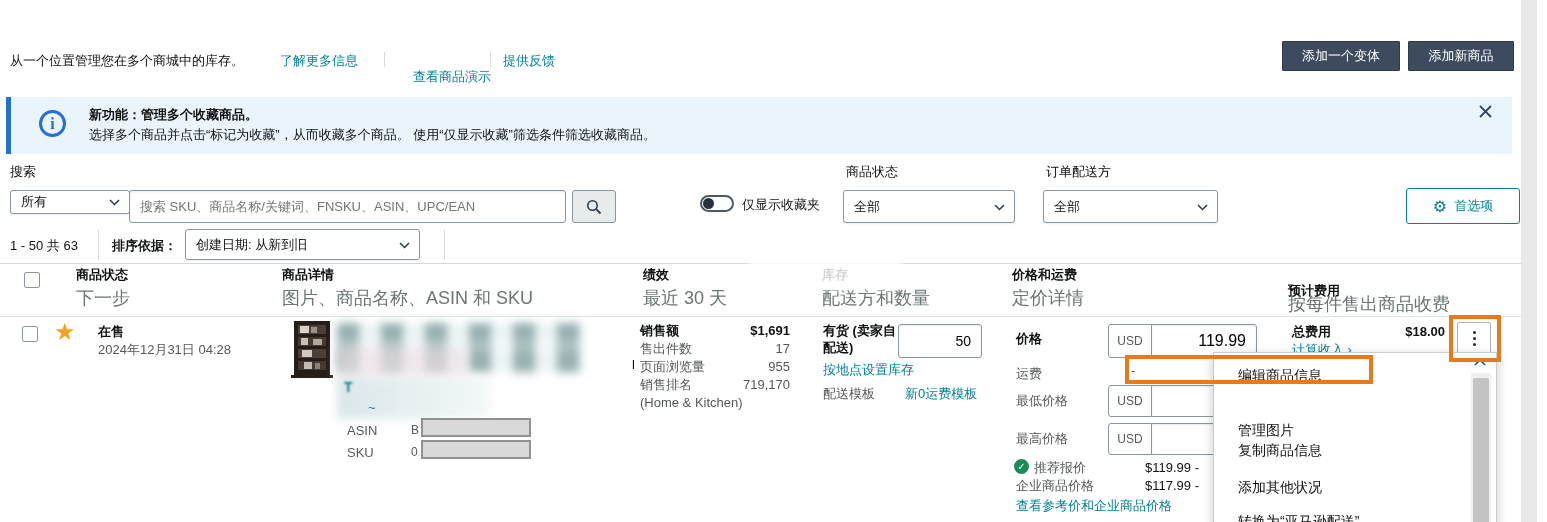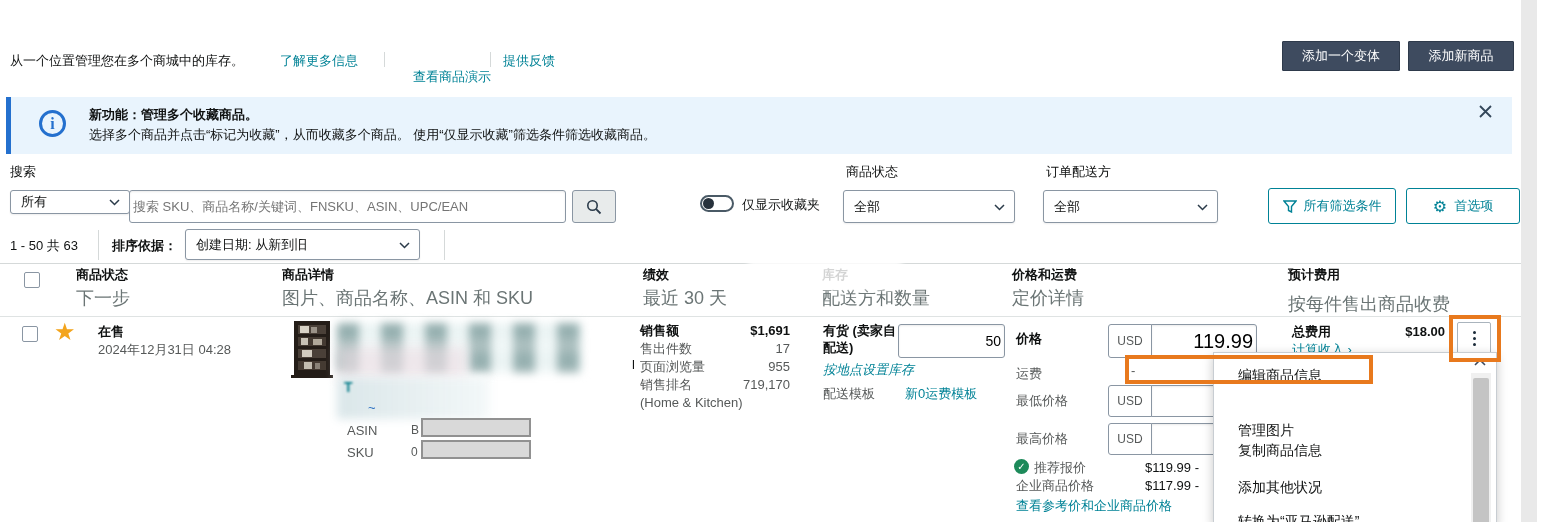--- a/index.html
+++ b/index.html
@@ -17,21 +17,21 @@
   .gray{color:#565959;}
   .link{color:var(--accent-teal);cursor:pointer;text-decoration:none;}
   .darkbtn{background:var(--dark-button);color:#fff;border:1px solid #2e3a4b;border-radius:1px;
     font-size:13px;display:flex;align-items:center;justify-content:center;cursor:pointer;}
   .tealbtn{background:#fff;color:var(--accent-teal);border:1px solid var(--accent-teal);border-radius:3px;
     font-size:13px;display:flex;align-items:center;justify-content:center;gap:7px;cursor:pointer;}
   .sel{background:#fff;border:1px solid #8a96a3;border-radius:3px;display:flex;align-items:center;
     font-size:13px;padding:0 26px 0 10px;position:absolute;cursor:pointer;box-shadow:0 1px 2px rgba(15,17,17,.07);}
   .sel .chev{position:absolute;right:9px;top:50%;margin-top:-3px;}
   .inpt{background:#fff;border:1px solid #8a96a3;border-radius:3px;font-size:13px;
-    font-family:"Liberation Sans",sans-serif;position:absolute;padding:0 3px;outline:none;box-shadow:inset 0 1px 2px rgba(15,17,17,.08);}
+    font-family:"Liberation Sans",sans-serif;position:absolute;padding:0 10px;outline:none;box-shadow:inset 0 1px 2px rgba(15,17,17,.08);}
   .cb{position:absolute;width:16px;height:16px;background:#fff;border:1px solid #8a96a3;border-radius:2px;cursor:pointer;}
   .hdrline{font-size:13px;font-weight:700;color:#0f1111;}
   .hdrsub{font-size:18px;color:#6b7575;}
   .redact-box{position:absolute;background:#d9d9d9;border:2px solid #919191;}
   .menuitem{position:absolute;left:24px;font-size:14px;color:#0f1111;cursor:pointer;white-space:nowrap;}
   .orange-rect{position:absolute;border:4px solid var(--annotation-orange);z-index:8;background:transparent;}
 </style>
 </head>
 <body>
 
@@ -88,26 +88,20 @@
   </div>
 
   <div class="abs t13" style="left:1046px;top:163px;">订单配送方</div>
   <div class="sel" style="left:1043px;top:190px;width:175px;height:33px;">
     <span>全部</span>
     <svg class="chev" width="11" height="7">
       <polyline points="1,1 5.5,5.5 10,1" fill="none" stroke="#2b3b4a" stroke-width="1.5"></polyline>
       </svg>
   </div>
 
-  <button class="abs tealbtn" style="left:1268px;top:188px;width:128px;height:36px;">
-    <svg width="14" height="13" viewBox="0 0 14 13">
-      <path d="M1 1 H13 L8.5 6.5 V12 L5.5 10.5 V6.5 Z" fill="none" stroke="#008296" stroke-width="1.4"></path>
-      </svg>
-    <span>所有筛选条件</span>
-  </button>
   <button class="abs tealbtn" style="left:1406px;top:188px;width:114px;height:36px;">
     <span style="font-size:16px;">⚙</span>
     <span>首选项</span>
   </button>
 
   <div class="abs t13" style="left:10px;top:237px;">1 - 50 共 63</div>
   <div class="abs" style="left:98px;top:230px;width:1px;height:30px;background:#d5d9d9;"></div>
   <div class="abs t13 bold" style="left:112px;top:237px;">排序依据：</div>
   <div class="sel" style="left:185px;top:229px;width:235px;height:31px;">
     <span>创建日期: 从新到旧</span>
@@ -122,21 +116,21 @@
   <div class="abs hdrline" style="left:76px;top:266px;">商品状态</div>
   <div class="abs hdrsub" style="left:76px;top:286px;">下一步</div>
   <div class="abs hdrline" style="left:282px;top:266px;">商品详情</div>
   <div class="abs hdrsub" style="left:282px;top:286px;">图片、商品名称、ASIN 和 SKU</div>
   <div class="abs hdrline" style="left:643px;top:266px;">绩效</div>
   <div class="abs hdrsub" style="left:643px;top:286px;">最近 30 天</div>
   <div class="abs hdrline" style="left:822px;top:266px;">库存</div>
   <div class="abs hdrsub" style="left:822px;top:286px;">配送方和数量</div>
   <div class="abs hdrline" style="left:1012px;top:266px;">价格和运费</div>
   <div class="abs hdrsub" style="left:1012px;top:286px;">定价详情</div>
-  <div class="abs hdrline" style="left:1288px;top:266px;">预计费用</div>
+  <div class="abs hdrline" style="left:1288px;top:282px;">预计费用</div>
   <div class="abs hdrsub" style="left:1288px;top:292px;">按每件售出商品收费</div>
 
   <div class="abs" style="left:744px;top:258px;width:162px;height:32px;background:rgba(255,255,255,.82);border-radius:16px;filter:blur(2px);z-index:2;"></div>
   <div class="abs" style="left:0;top:316px;width:1521px;height:1px;background:#dfe3e3;"></div>
 
   <span class="cb" style="left:22px;top:326px;"></span>
   <div class="abs" style="left:54px;top:318px;font-size:24px;color:var(--star-gold);cursor:pointer;">★</div>
   <div class="abs t13 bold" style="left:98px;top:323px;">在售</div>
   <div class="abs t13 gray" style="left:98px;top:341px;text-align:center;">2024年12月31日 04:28</div>
 
@@ -177,29 +171,29 @@
   <div class="abs t13 bold" style="left:690px;top:322px;width:100px;text-align:right;">$1,691</div>
   <div class="abs t13 gray" style="left:640px;top:340px;">售出件数</div>
   <div class="abs t13 gray" style="left:690px;top:340px;width:100px;text-align:right;">17</div>
   <div class="abs t13 gray" style="left:640px;top:358px;">页面浏览量</div>
   <div class="abs t13 gray" style="left:690px;top:358px;width:100px;text-align:right;">955</div>
   <div class="abs t13 gray" style="left:640px;top:376px;">销售排名</div>
   <div class="abs t13 gray" style="left:690px;top:376px;width:100px;text-align:right;">719,170</div>
   <div class="abs t13 gray" style="left:640px;top:394px;">(Home &amp; Kitchen)</div>
 
   <div class="abs t13 bold" style="left:823px;top:322px;width:76px;">有货 (卖家自配送)</div>
-  <input class="inpt" style="left: 898px; top: 324px; width: 107px; height: 34px; text-align: right; font-size: 14px;" type="text" value="50">
-  <a class="abs t13 link" style="left:823px;top:361px;font-style:italic;">按地点设置库存</a>
+  <input class="inpt" style="left: 898px; top: 324px; width: 84px; height: 34px; text-align: right; font-size: 14px;" type="text" value="50">
+  <a class="abs t13 link" style="left:823px;top:361px;">按地点设置库存</a>
   <div class="abs t13 gray" style="left:823px;top:385px;">配送模板</div>
   <a class="abs t13 link" style="left:905px;top:385px;">新0运费模板</a>
 
   <div class="abs t13 bold" style="left:1016px;top:330px;">价格</div>
   <div class="abs" style="left:1108px;top:324px;width:44px;height:34px;background:#fff;border:1px solid #8a96a3;
        border-radius:3px 0 0 3px;display:flex;align-items:center;justify-content:center;font-size:12px;color:#565959;">USD</div>
-  <input class="inpt" style="left: 1151px; top: 324px; width: 106px; height: 34px; text-align: right; font-size: 20px; border-radius: 0px 3px 3px 0px;" type="text" value="119.99">
+  <input class="inpt" style="left: 1151px; top: 324px; width: 106px; height: 34px; text-align: right; font-size: 16px; border-radius: 0px 3px 3px 0px;" type="text" value="119.99">
 
   <div class="abs t13 gray" style="left:1016px;top:365px;">运费</div>
   <div class="abs t13 gray" style="left:1131px;top:362px;">-</div>
 
   <div class="abs t13 gray" style="left:1016px;top:392px;">最低价格</div>
   <div class="abs" style="left:1108px;top:385px;width:44px;height:32px;background:#fff;border:1px solid #8a96a3;
        border-radius:3px 0 0 3px;display:flex;align-items:center;justify-content:center;font-size:12px;color:#565959;">USD</div>
   <input class="inpt" style="left: 1151px; top: 385px; width: 106px; height: 32px; border-radius: 0px 3px 3px 0px;" type="text">
 
   <div class="abs t13 gray" style="left:1016px;top:430px;">最高价格</div>

